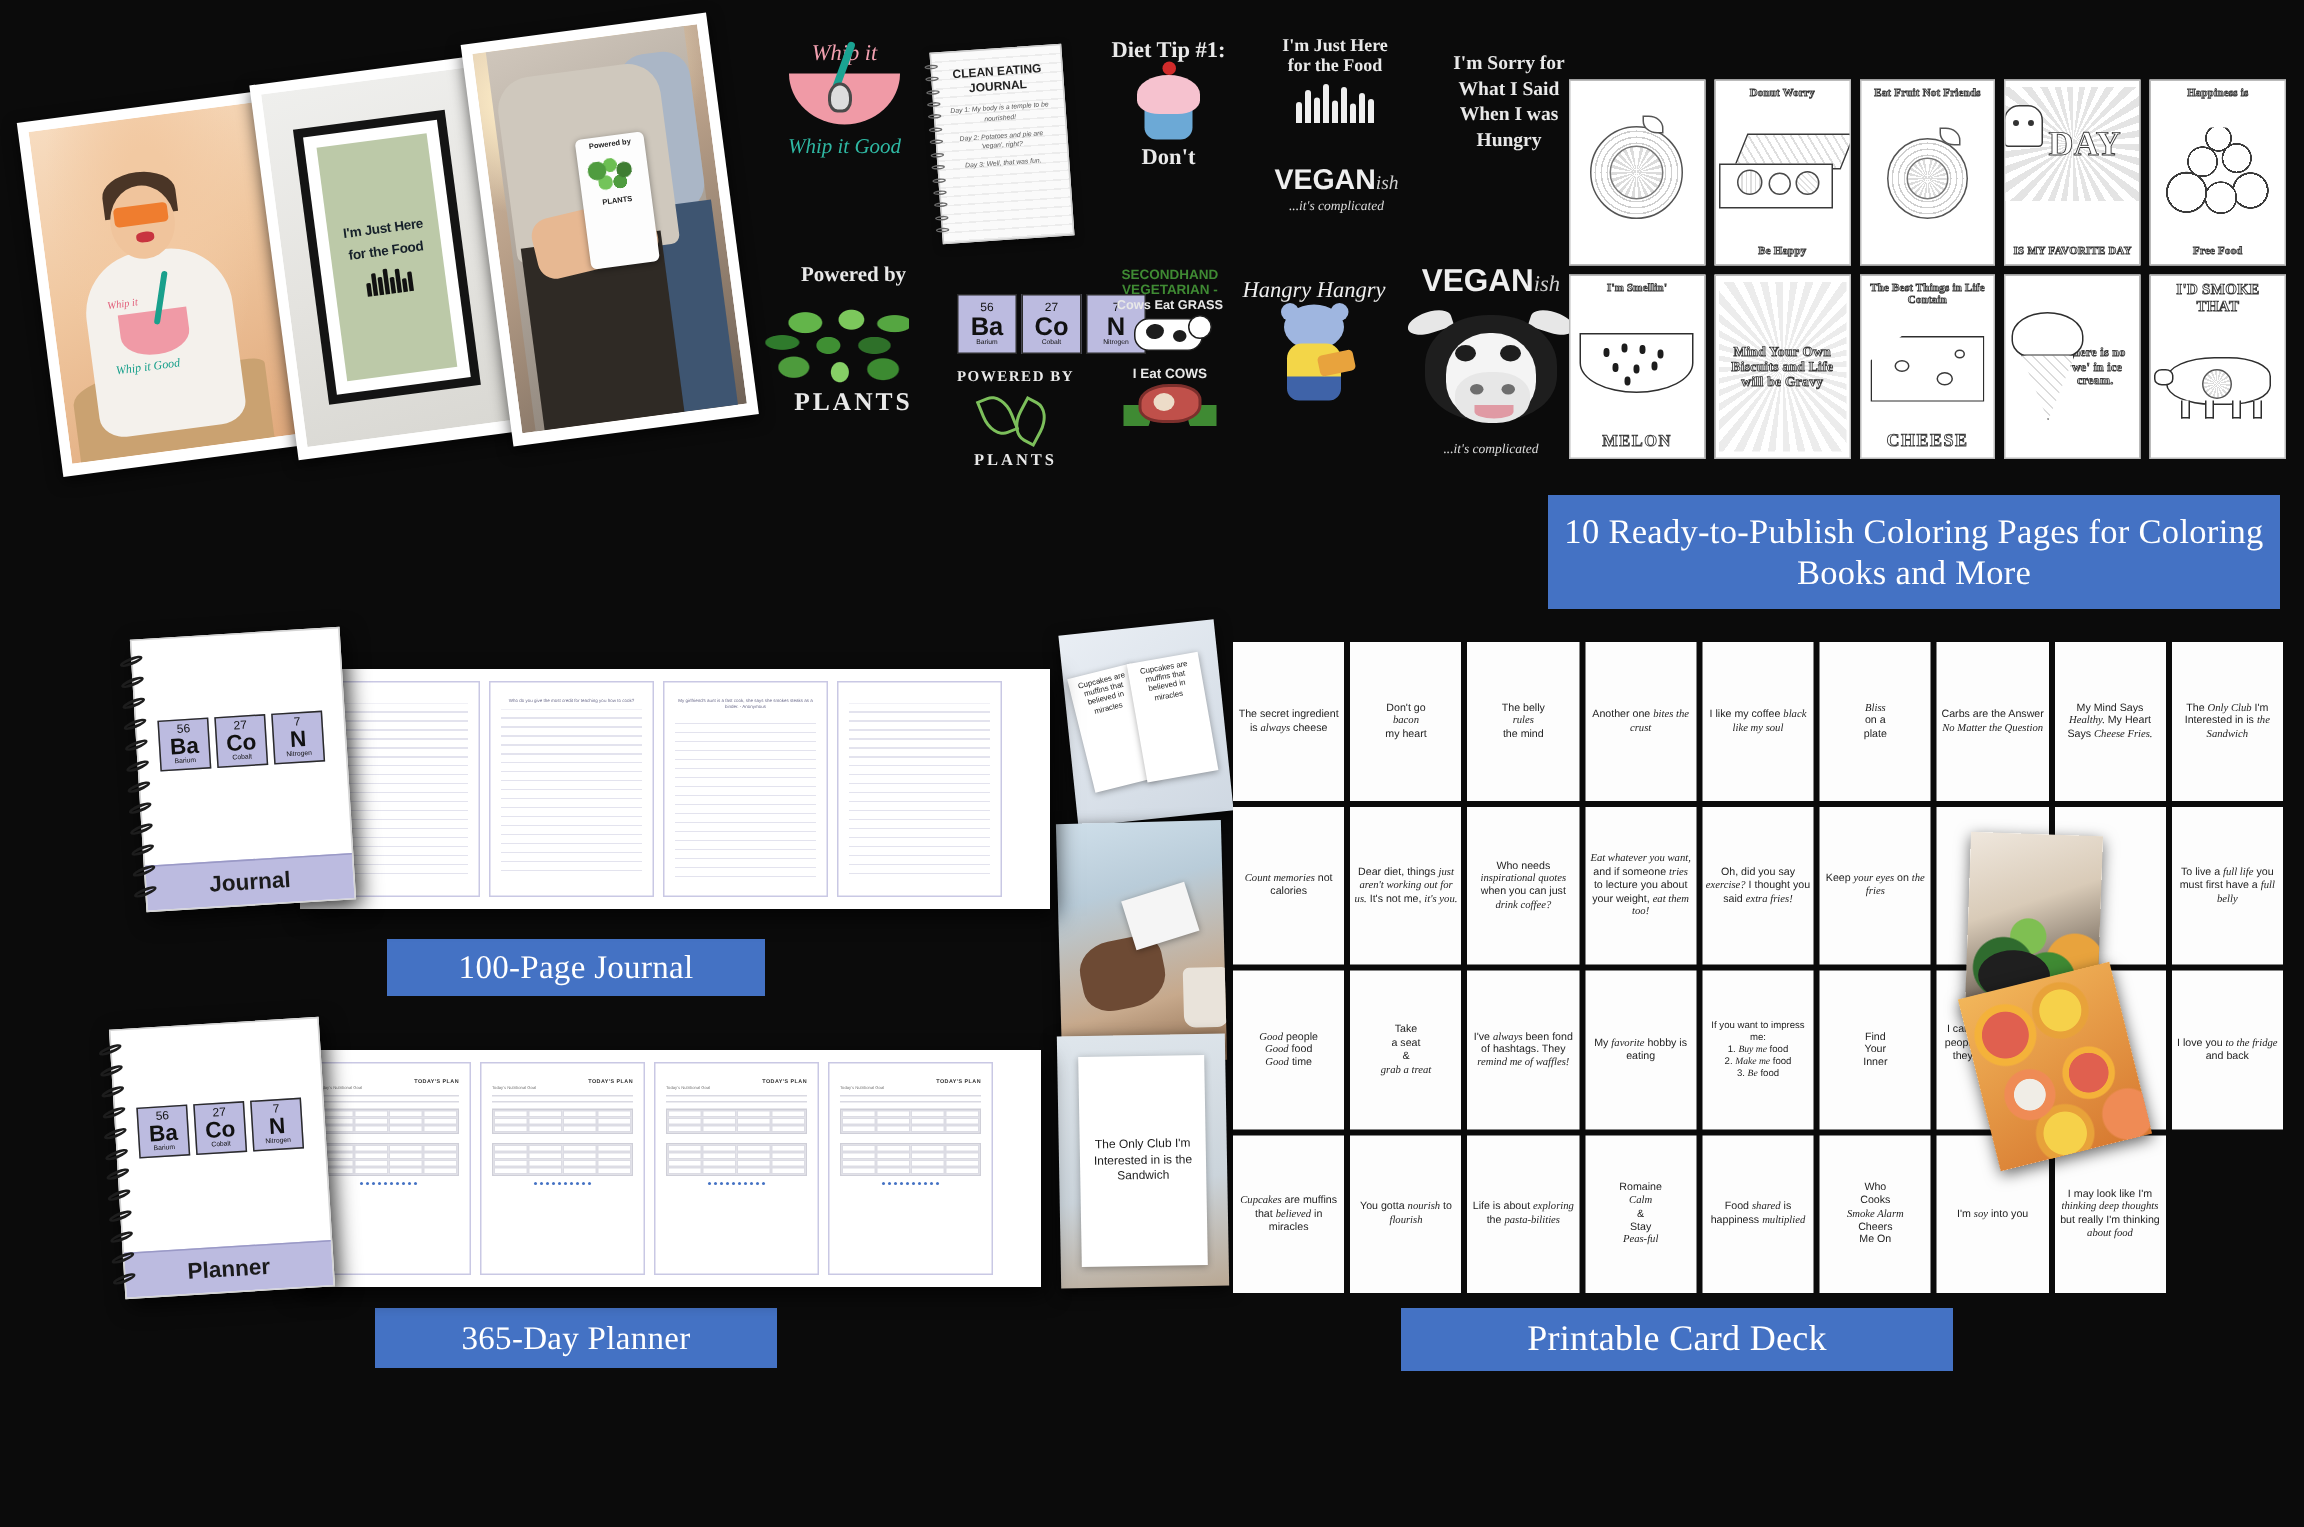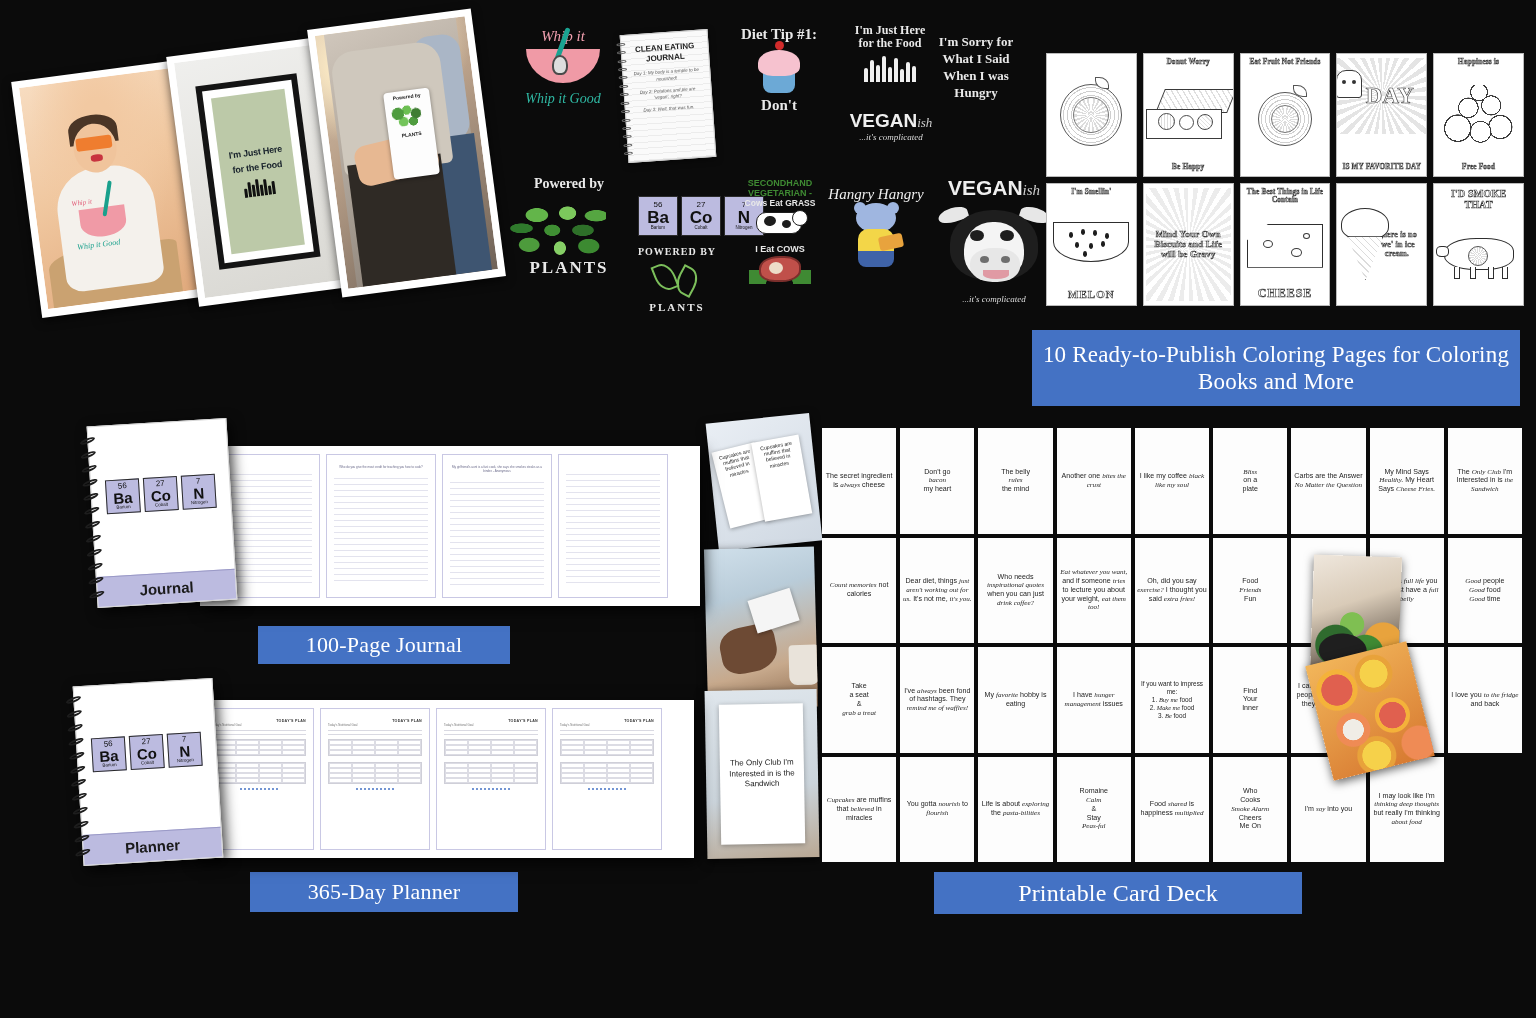--- a/index.html
+++ b/index.html
@@ -460,21 +460,21 @@
           <i style="height:20px"></i>
           <i style="height:16px"></i>
       </div>
     </div>
 
     <div class="design" style="left:334px;top:92px;width:118px;">
       <div style="font-family:'Liberation Sans',sans-serif;font-weight:bold;font-size:19px;color:#efefef;display:inline-block;">VEGAN</div><span class="d-script" style="font-size:13px;color:#cfcfcf;">ish</span>
       <div class="d-script" style="font-size:9px;color:#dcdcdc;">...it's complicated</div>
     </div>
 
-    <div class="design" style="left:432px;top:16px;width:92px;">
+    <div class="design" style="left:462px;top:16px;width:92px;">
       <div class="d-blk" style="font-size:13px;line-height:1.3;">I'm Sorry for What I Said When I was Hungry</div>
     </div>
 
     <div class="design" style="left:12px;top:158px;width:118px;">
       <div class="d-blk" style="font-size:14px;">Powered by</div>
       <div class="plants-art"></div>
       <div class="d-blk" style="font-size:17px;letter-spacing:2px;">PLANTS</div>
     </div>
 
     <div class="design" style="left:140px;top:178px;">
@@ -1031,43 +1031,43 @@
     <div class="card">
         <div class="q">Who needs <em>inspirational quotes</em> when you can just <em>drink coffee?</em></div>
       </div>
     <div class="card">
         <div class="q"><em>Eat whatever you want,</em> and if someone <em>tries</em> to lecture you about your weight, <em>eat them too!</em></div>
       </div>
     <div class="card">
         <div class="q">Oh, did you say <em>exercise?</em> I thought you said <em>extra fries!</em></div>
       </div>
     <div class="card">
+        <div class="q">Keep <em>your eyes</em> on <em>the fries</em></div>
+      </div>
+    <div class="card">
         <div class="q">Food<br><em>Friends</em><br>Fun</div>
       </div>
     <div class="card">
         <div class="q"></div>
       </div>
     <div class="card">
         <div class="q">To live a <em>full life</em> you must first have a <em>full belly</em></div>
       </div>
 
     <div class="card">
         <div class="q"><em>Good</em> people<br><em>Good</em> food<br><em>Good</em> time</div>
       </div>
     <div class="card">
         <div class="q">Take<br>a seat<br>&amp;<br><em>grab a treat</em></div>
       </div>
     <div class="card">
         <div class="q">I've <em>always</em> been fond of hashtags. They <em>remind me of waffles!</em></div>
       </div>
     <div class="card">
         <div class="q">My <em>favorite</em> hobby is eating</div>
-      </div>
-    <div class="card">
-        <div class="q">I have <em>hunger management</em> issues</div>
       </div>
     <div class="card">
         <div class="q" style="font-size:6.4px">If you want to impress me:<br>1. <em>Buy me</em> food<br>2. <em>Make me</em> food<br>3. <em>Be</em> food</div>
       </div>
     <div class="card">
         <div class="q">Find<br>Your<br>Inner</div>
       </div>
     <div class="card">
         <div class="q">I can tell <em>a lot</em> about people from the way they <em>eat their jelly beans</em></div>
       </div>

